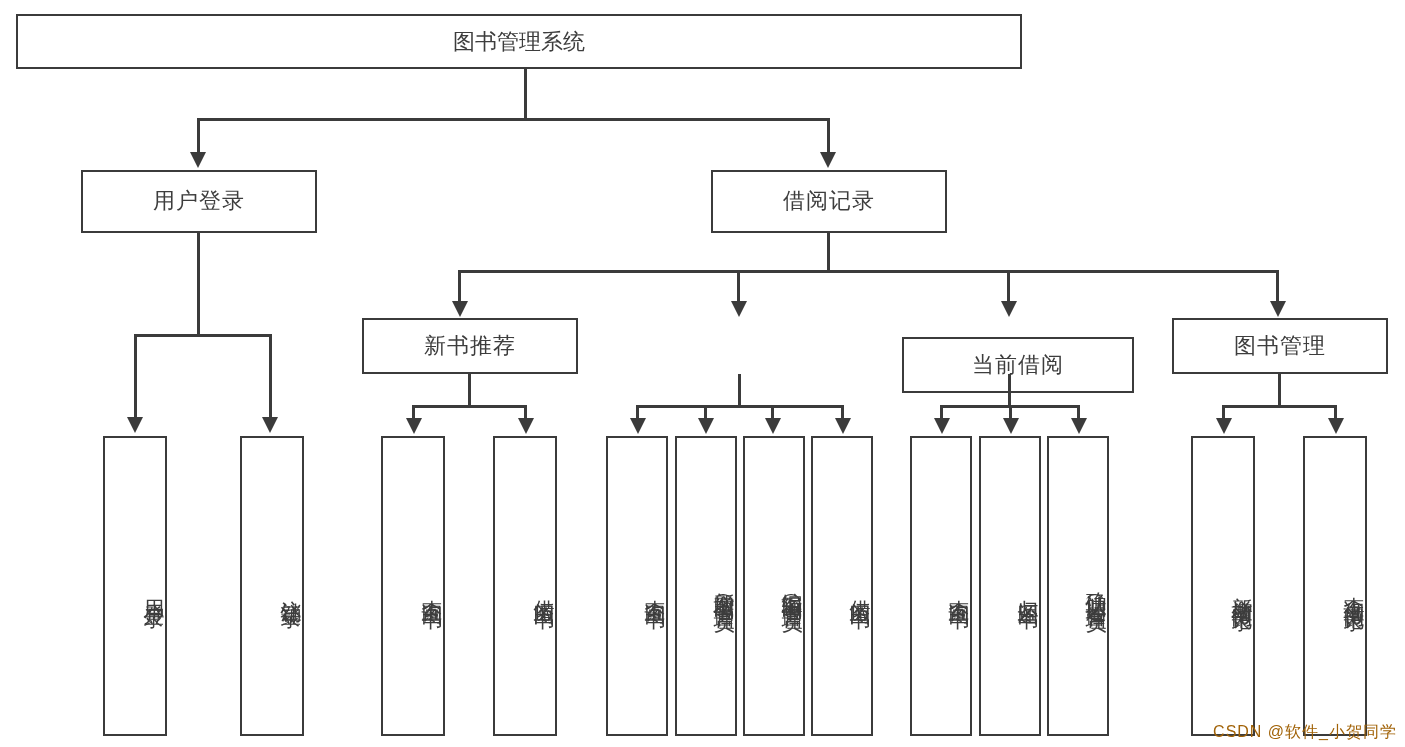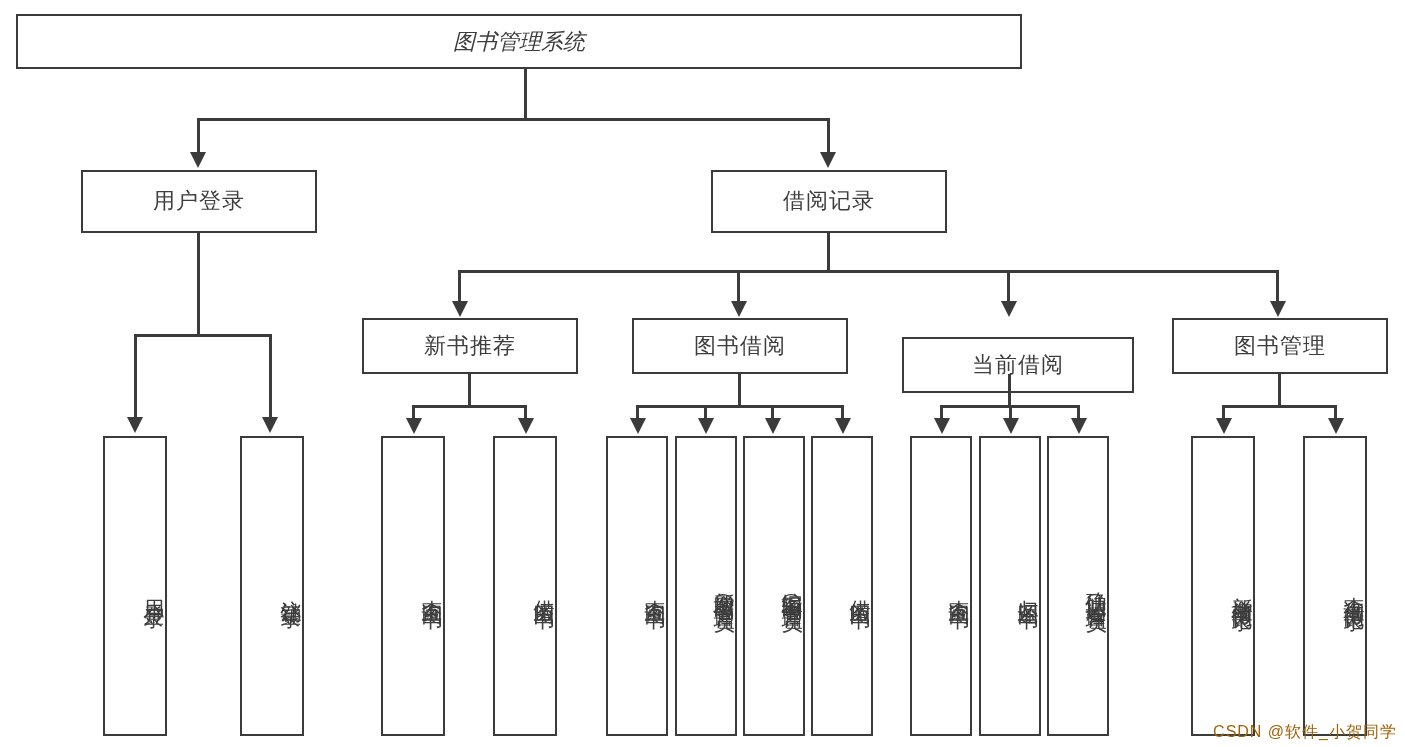--- a/index.html
+++ b/index.html
@@ -71,21 +71,21 @@
     color:#a16207;
     letter-spacing:1px;
     white-space:nowrap;
   }
 </style>
 </head>
 <body>
 
 <div id="canvas">
 
-  <div class="node root" style="left:16px;top:14px;width:1006px;height:55px;font-style:italic;">
+  <div class="node root" style="left:16px;top:14px;width:1006px;height:55px;">
     <span class="label">图书管理系统</span>
   </div>
 
   <div class="conn vline" style="left:524px;top:69px;width:3px;height:49px;"></div>
 
   <div class="conn hline" style="left:197px;top:118px;width:633px;height:3px;"></div>
 
   <div class="conn vline" style="left:197px;top:118px;width:3px;height:36px;"></div>
   <div class="arrow" style="left:190px;top:152px;"></div>
 
@@ -113,23 +113,20 @@
   <div class="arrow" style="left:452px;top:301px;"></div>
   <div class="conn vline" style="left:737px;top:270px;width:3px;height:32px;"></div>
   <div class="arrow" style="left:731px;top:301px;"></div>
   <div class="conn vline" style="left:1007px;top:270px;width:3px;height:32px;"></div>
   <div class="arrow" style="left:1001px;top:301px;"></div>
   <div class="conn vline" style="left:1276px;top:270px;width:3px;height:32px;"></div>
   <div class="arrow" style="left:1270px;top:301px;"></div>
 
   <div class="node h" style="left:362px;top:318px;width:216px;height:56px;justify-content:center;">
     <span class="label">新书推荐</span>
-  </div>
-  <div class="node h" style="left:632px;top:318px;width:216px;height:56px;">
-    <span class="label">图书借阅</span>
   </div>
   <div class="node h" style="left:902px;top:318px;width:232px;height:56px;margin-top:19px;">
     <span class="label">当前借阅</span>
   </div>
   <div class="node h" style="left:1172px;top:318px;width:216px;height:56px;">
     <span class="label">图书管理</span>
   </div>
 
   <div class="conn vline" style="left:468px;top:374px;width:3px;height:34px;"></div>
   <div class="conn hline" style="left:412px;top:405px;width:115px;height:3px;"></div>

